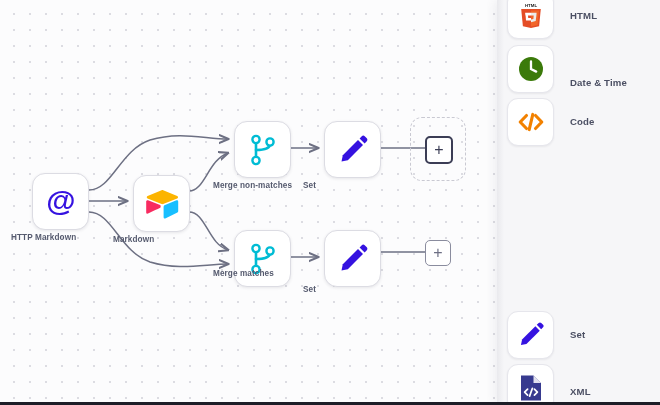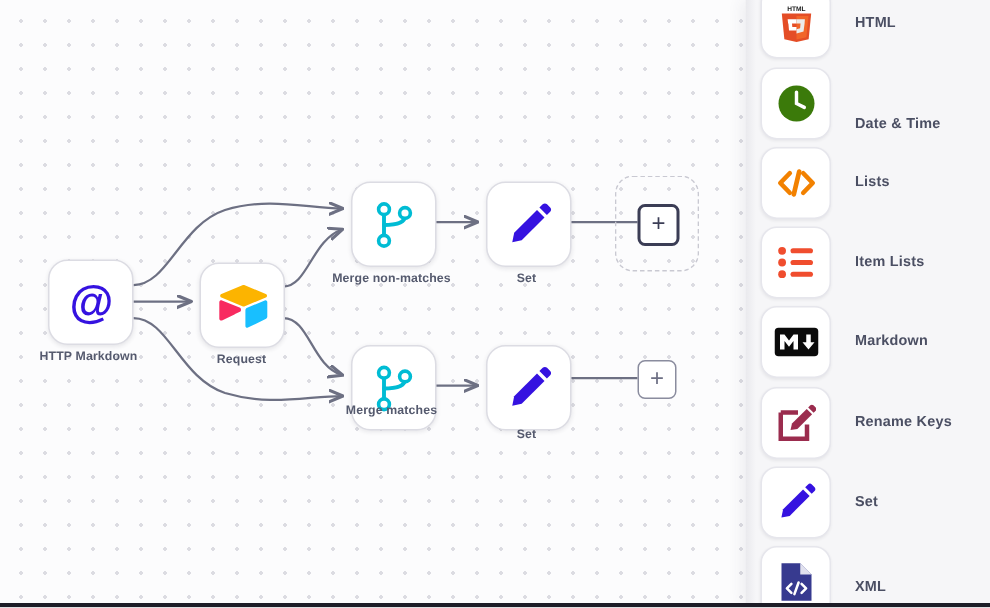--- a/index.html
+++ b/index.html
@@ -34,21 +34,21 @@
     background: #ffffff;
     border: 1px solid #dcdce3;
     border-radius: 13px;
     box-shadow: 0 1px 3px rgba(40,42,60,.10);
     display: flex; align-items: center; justify-content: center;
   }
   .node svg { display: block; }
 
   .node-label {
     position: absolute;
-    text-align: center;
+    text-align: left;
     font-size: 8.2px;
     font-weight: bold;
     color: #555a6e;
     letter-spacing: .1px;
     line-height: 10.5px;
     width: 96px;
   }
 
   .ph-box {
     position: absolute;
@@ -163,21 +163,21 @@
 
     <div class="node" style="left:133px; top:175px;">
       <span>
         <svg width="34" height="30" viewBox="0 0 34 30">
           <path d="M16.6 1.2 L2.6 7.0 C1.5 7.4 1.5 9.0 2.6 9.4 L16.6 15.1 C17.1 15.3 17.7 15.3 18.2 15.1 L32.2 9.4 C33.3 9.0 33.3 7.4 32.2 7.0 L18.2 1.2 C17.7 1.0 17.1 1.0 16.6 1.2 Z" fill="#fcb400"></path>
           <path d="M18.6 18.0 L18.6 28.3 C18.6 29.2 19.5 29.8 20.3 29.4 L32.4 23.5 C32.9 23.2 33.2 22.7 33.2 22.2 L33.2 12.4 C33.2 11.6 32.3 11.0 31.5 11.3 L19.4 16.3 C18.9 16.6 18.6 17.2 18.6 18.0 Z" fill="#18bfff"></path>
           <path d="M15.3 18.7 L11.7 20.4 L11.3 20.6 L3.0 24.6 C2.2 25.0 1.2 24.4 1.2 23.5 L1.2 12.5 C1.2 12.2 1.3 11.9 1.5 11.7 C1.6 11.6 1.7 11.5 1.8 11.4 C2.1 11.2 2.6 11.1 3.0 11.3 L15.1 16.1 C15.8 16.4 15.9 18.3 15.3 18.7 Z" fill="#f82b60"></path>
         </svg>
       </span>
     </div>
-    <div class="node-label" style="left:113px; top:235px;">Request</div>
+    <div class="node-label" style="left:113px; top:235px;">Markdown</div>
 
     <div class="node" style="left:234px; top:121px;">
       <span>
         <svg width="30" height="32" viewBox="0 0 30 32">
           <g fill="none" stroke="#00bcd4" stroke-width="2.6" stroke-linecap="round">
             <path d="M8,7 L8,25"></path>
             <path d="M8,16 C15,16 22,15 22,10"></path>
           </g>
           <circle cx="8" cy="5.5" r="3.6" fill="#fff" stroke="#00bcd4" stroke-width="2.4"></circle>
           <circle cx="8" cy="26.5" r="3.6" fill="#fff" stroke="#00bcd4" stroke-width="2.4"></circle>
@@ -263,67 +263,25 @@
         <span>
           <svg width="28" height="24" viewBox="0 0 28 24">
             <g fill="none" stroke="#f28100" stroke-width="3.1" stroke-linecap="round" stroke-linejoin="round">
               <path d="M9.5 5.5 L3.2 12 L9.5 18.5"></path>
               <path d="M18.5 5.5 L24.8 12 L18.5 18.5"></path>
               <path d="M15.8 4.4 L12.2 19.6"></path>
             </g>
           </svg>
         </span>
       </div>
-      <div class="panel-label" style="top:21px;">Lists</div>
-    </div>
-
-    <div class="panel-item" style="top:148px;">
-      <div class="tile">
-        <span>
-          <svg width="26" height="24" viewBox="0 0 26 24">
-            <g fill="#f04d2e">
-              <circle cx="3.4" cy="4.2" r="2.6"></circle>
-                <rect x="9" y="2.5" width="15" height="3.4" rx="1.7"></rect>
-              <circle cx="3.4" cy="12" r="2.6"></circle>
-                <rect x="9" y="10.3" width="15" height="3.4" rx="1.7"></rect>
-              <circle cx="3.4" cy="19.8" r="2.6"></circle>
-                <rect x="9" y="18.1" width="15" height="3.4" rx="1.7"></rect>
-            </g>
-          </svg>
-        </span>
-      </div>
-      <div class="panel-label" style="top:21px;">Item Lists</div>
-    </div>
-
-    <div class="panel-item" style="top:201px;">
-      <div class="tile">
-        <span>
-          <svg width="30" height="20" viewBox="0 0 30 20">
-            <rect x="0.5" y="0.5" width="29" height="19" rx="2.5" fill="#0b0b0b"></rect>
-            <path d="M4 15 L4 5 L7 5 L10 9 L13 5 L16 5 L16 15 L13 15 L13 9.4 L10 13.2 L7 9.4 L7 15 Z" fill="#ffffff"></path>
-            <path d="M21.5 5 L24.5 5 L24.5 10.2 L27 10.2 L23 15 L19 10.2 L21.5 10.2 Z" fill="#ffffff"></path>
-          </svg>
-        </span>
-      </div>
-      <div class="panel-label" style="top:21px;">Markdown</div>
-    </div>
-
-    <div class="panel-item" style="top:255px;">
-      <div class="tile">
-        <span>
-          <svg width="26" height="26" viewBox="0 0 26 26">
-            <path d="M2.5 6 L2.5 23.5 L20 23.5 L20 14" fill="none" stroke="#9b2c4e" stroke-width="3"></path>
-            <path d="M2.5 6 L14 6" fill="none" stroke="#9b2c4e" stroke-width="3"></path>
-            <path d="M9 17.6 L10 13.4 L19.8 3.6 L23.4 7.2 L13.6 17 Z" fill="#9b2c4e"></path>
-            <path d="M20.8 2.6 L22.2 1.2 C22.8 .6 23.7 .6 24.3 1.2 L25.8 2.7 C26.4 3.3 26.4 4.2 25.8 4.8 L24.4 6.2 Z" fill="#9b2c4e"></path>
-          </svg>
-        </span>
-      </div>
-      <div class="panel-label" style="top:21px;">Rename Keys</div>
-    </div>
+      <div class="panel-label" style="top:21px;">Code</div>
+    </div>
+
+
+
 
     <div class="panel-item" style="top:308px;">
       <div class="tile">
         <span>
           <svg width="28" height="28" viewBox="0 0 32 32">
             <path d="M4.5 27.5 L5.8 21.2 L21.0 6.0 L26.0 11.0 L10.8 26.2 Z" fill="#3512e0"></path>
             <path d="M22.6 4.4 L24.8 2.2 C25.6 1.4 26.9 1.4 27.7 2.2 L29.8 4.3 C30.6 5.1 30.6 6.4 29.8 7.2 L27.6 9.4 Z" fill="#3512e0"></path>
           </svg>
         </span>
       </div>

